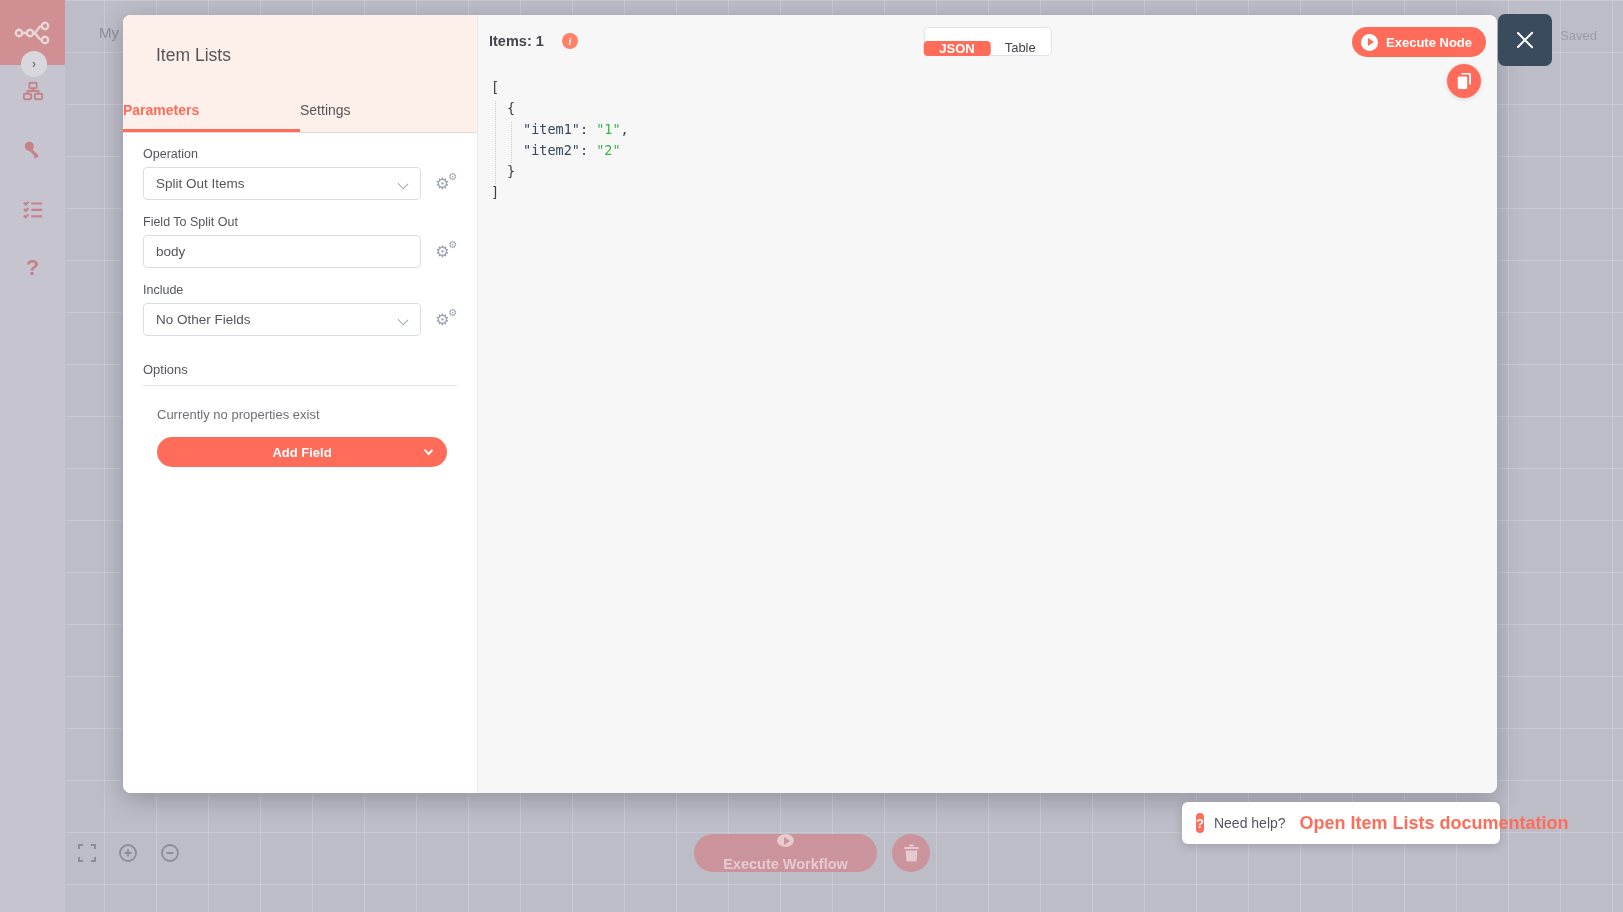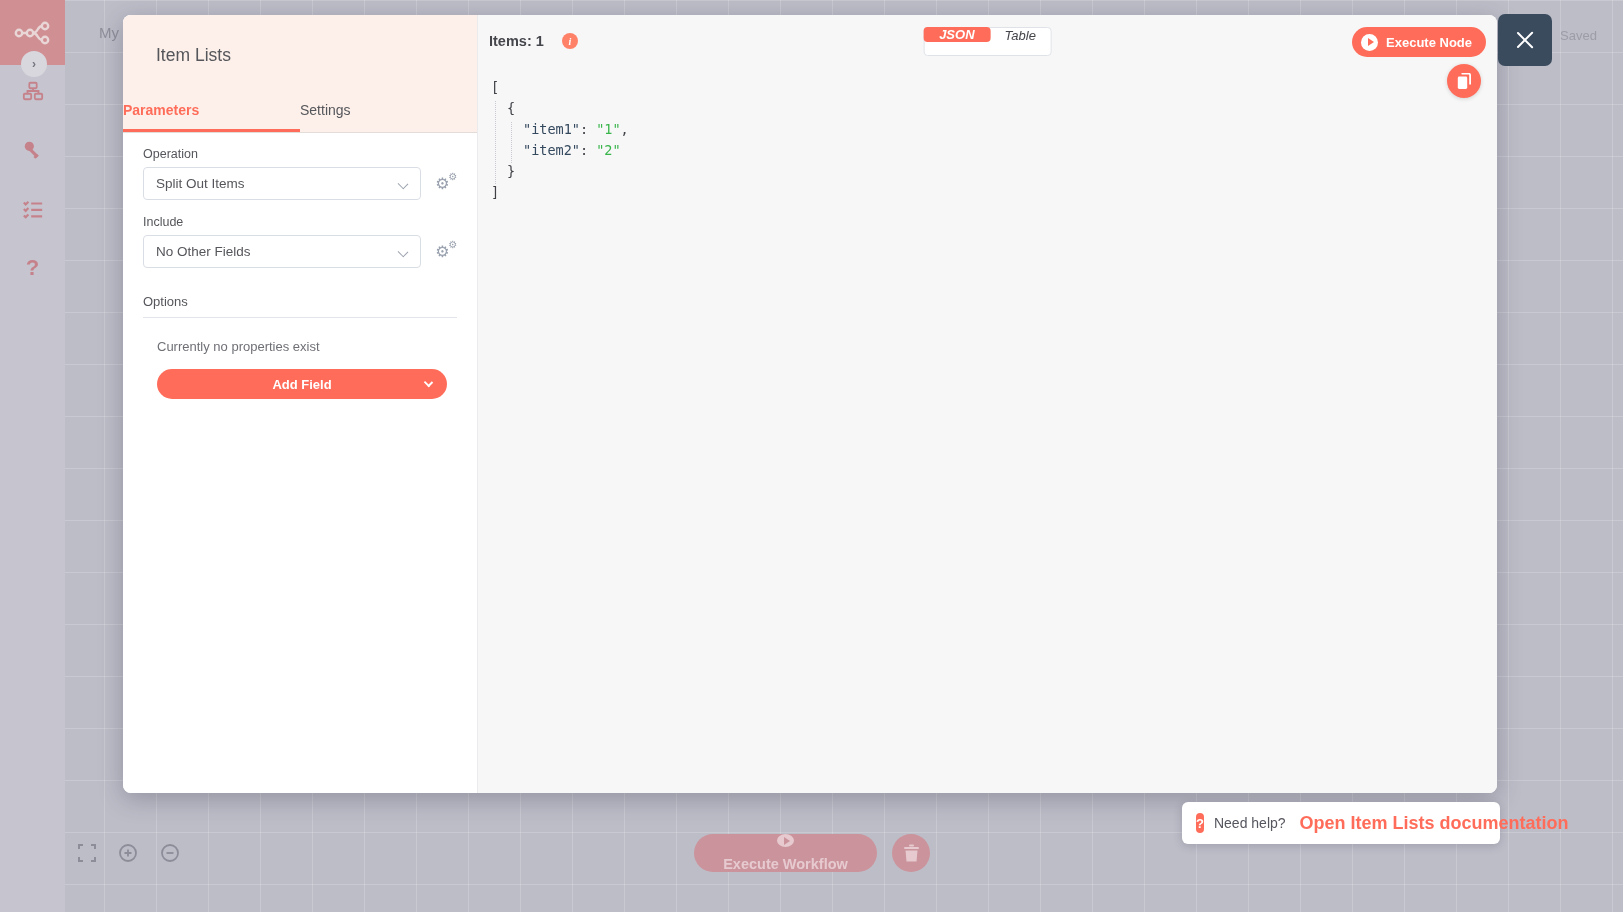--- a/index.html
+++ b/index.html
@@ -87,21 +87,21 @@
   
   .panel-right { flex:1; background:#f7f7f8; position:relative; }
   .out-header { position:relative; height:56px; }
   .items-count { position:absolute; left:11px; top:18px; font-size:14.5px;
     color:#45464b; font-weight:bold; display:flex; align-items:center; gap:18px; }
   .info-dot { width:16px; height:16px; border-radius:50%; background:#ff8168;
     color:#fff; font-size:10px; font-weight:bold; display:flex; align-items:center;
     justify-content:center; font-family:"Liberation Serif", serif; font-style:italic; }
   .seg-toggle { position:absolute; left:50%; transform:translateX(-50%); top:12px;
     display:flex; background:#fff; border:1px solid #dfe3e8; border-radius:4px;
-    height:29px; align-items:flex-start;font-style:italic; }
+    height:29px; align-items:flex-end; }
   .seg { padding:0 15px; display:flex; align-items:center; font-size:13px; }
   .seg.active { background:#ff6d5a; color:#fff; font-weight:bold; border-radius:4px;
     margin:-1px; padding:0 16px; }
   .seg.inactive { color:#45464b; }
   .exec-node-btn { position:absolute; right:11px; top:12px; height:30px;
     border-radius:15px; background:#ff6d5a; color:#fff; font-size:13px;
     font-weight:bold; display:flex; align-items:center; gap:8px; padding:0 14px 0 9px; }
   .copy-btn { position:absolute; right:16px; top:49px; width:34px; height:34px;
     border-radius:50%; background:#ff6d5a; display:flex; align-items:center;
     justify-content:center; box-shadow:0 1px 4px rgba(0,0,0,0.15); }
@@ -235,20 +235,29 @@
         <div class="flabel">Operation</div>
         <div class="frow">
           <div class="fcontrol">
             <span>Split Out Items</span>
             <span class="chev"></span>
           </div>
           <span class="gears"></span>
         </div>
       </div>
 
+      <div class="fgroup">
+        <div class="flabel">Field To Split Out</div>
+        <div class="frow">
+          <div class="fcontrol">
+            <input value="body" style="">
+          </div>
+          <span class="gears"></span>
+        </div>
+      </div>
 
       <div class="fgroup">
         <div class="flabel">Include</div>
         <div class="frow">
           <div class="fcontrol">
             <span>No Other Fields</span>
             <span class="chev"></span>
           </div>
           <span class="gears"></span>
         </div>

